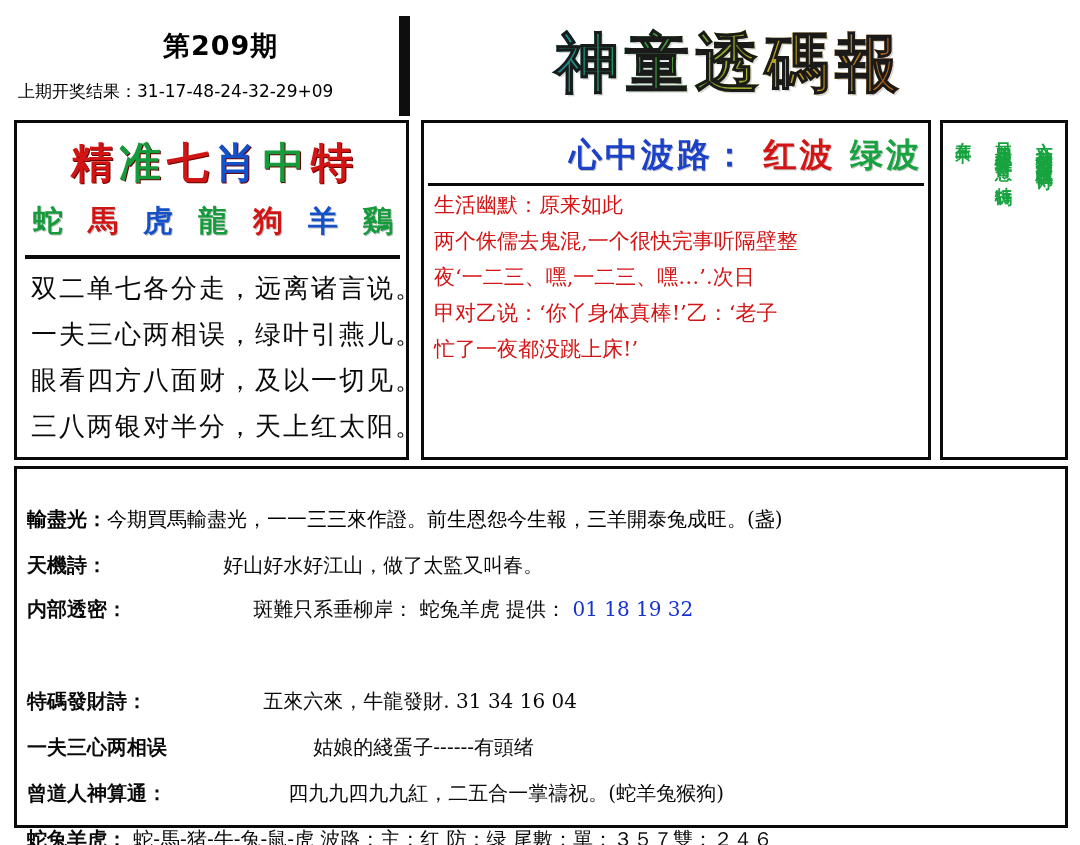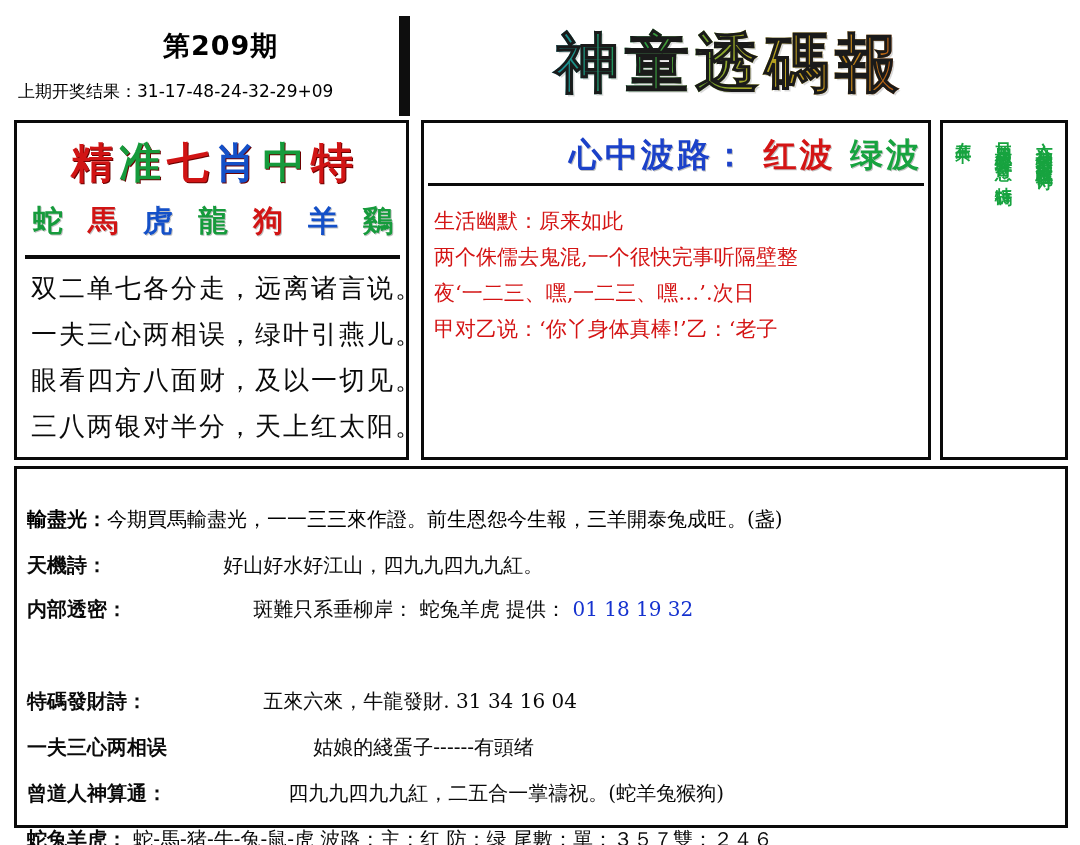--- a/index.html
+++ b/index.html
@@ -76,21 +76,21 @@
   #mid-box{left:421px;top:120px;width:510px;height:340px;}
   .wave-title{
     position:absolute;left:8px;top:10px;width:490px;
     font-size:33px;font-weight:bold;text-align:right;letter-spacing:3px;
     color:#1b41c9;text-shadow:1px 1px 0 rgba(0,0,0,.25);
   }
   .wave-title .red{color:#d41414;}
   .wave-title .green{color:#17a33f;}
   .midhr{position:absolute;left:4px;top:60px;width:496px;height:3px;background:#0a0a0a;}
   .joke{
-    position:absolute;left:10px;top:80px;width:492px;
+    position:absolute;left:10px;top:64px;width:492px;
     font-size:21px;line-height:36px;color:#d41414;
     font-family:"DejaVu Serif","Liberation Serif",serif;
   }
   .joke div{white-space:nowrap;}
 
   
   #right-box{left:940px;top:120px;width:128px;height:340px;}
   .vcols{
     position:absolute;left:0;top:0;width:122px;height:334px;
     display:flex;flex-direction:row-reverse;justify-content:space-around;
@@ -171,40 +171,41 @@
       <span>心中波路：</span>
       <span class="red">红波</span>
       <span class="green">绿波</span>
     </div>
     <div class="midhr"></div>
     <div class="joke">
       <div>生活幽默：原来如此</div>
       <div>两个侏儒去鬼混,一个很快完事听隔壁整</div>
       <div>夜‘一二三、嘿,一二三、嘿…’.次日</div>
       <div>甲对乙说：‘你丫身体真棒!’乙：‘老子</div>
+      <div>忙了一夜都没跳上床!’</div>
     </div>
   </div>
 
   <div class="box" id="right-box">
     <div class="vcols">
       <div class="vcol">六合神童特别奉献透碼诗</div>
       <div class="vcol">只要用心解开诗意，特碼</div>
       <div class="vcol short">在其中</div>
     </div>
   </div>
 
   <div class="box" id="bottom-box">
 
     <div class="topline">
       <span class="lbl">輸盡光：</span><span class="val">今期買馬輸盡光，一一三三來作證。前生恩怨今生報，三羊開泰兔成旺。(盏)</span>
     </div>
 
     <div class="row r2" style="left:10px;">
       <span class="lbl">天機詩：</span>
-      <span class="ind" style="width:110px"></span><span class="val">好山好水好江山，四九九四九九紅。</span>
+      <span class="ind" style="width:110px"></span><span class="val">好山好水好江山，做了太監又叫春。</span>
     </div>
 
     <div class="row r3" style="left:10px;">
       <span class="lbl">内部透密：</span>
       <span class="ind" style="width:120px"></span><span class="val">斑難只系垂柳岸：  蛇兔羊虎  提供：</span>
       <span class="val blue">01  18  19  32</span>
     </div>
 
 
     <div class="row r5" style="left:10px;">

